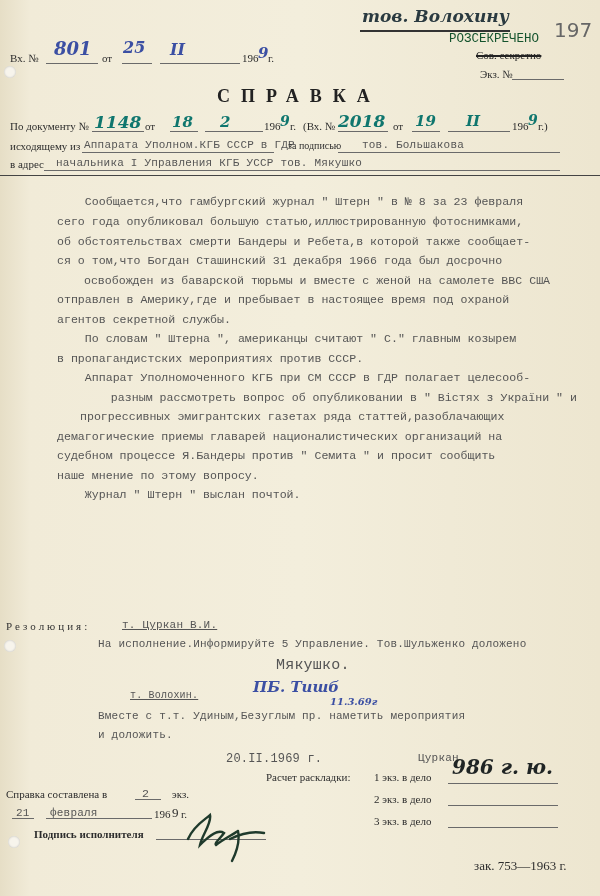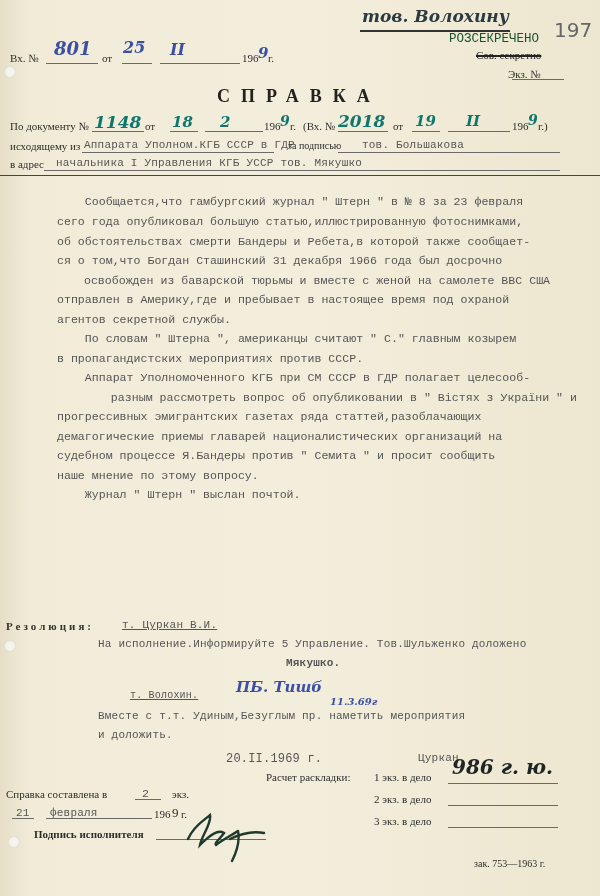--- a/index.html
+++ b/index.html
@@ -13,21 +13,21 @@
   .print { font-family:"Liberation Serif", serif; font-size:11px; color:#2d2d2d; }
   .type { font-family:"Liberation Mono", monospace; font-size:11.6px; color:#555; letter-spacing:0.2px; }
   .hand { font-family:"DejaVu Serif", serif; font-style:italic; font-weight:bold; color:#3b4fa3; }
   .hand-dark { font-family:"DejaVu Serif", serif; font-style:italic; font-weight:bold; color:#0f766e; }
   .line { position:absolute; border-bottom:1px solid #6a6a6a; height:0; }
   .hole { position:absolute; width:12px; height:12px; border-radius:50%; background:#f7f4ec; box-shadow:0 0 2px #bbb inset; }
   .title { font-family:"Liberation Serif", serif; font-weight:bold; font-size:18px; letter-spacing:11px; color:#222; }
   .stamp { font-family:Liberation Mono, monospace; font-size:12.5px; color:#14532d; }
   .strike { font-family:"Liberation Serif", serif; font-size:11px; color:#222; text-decoration:line-through; text-decoration-thickness:2px; }
   .para { position:absolute; left:57px; width:520px; font-family:"Liberation Mono", monospace; font-size:11.6px; color:#555; line-height:19.6px; white-space:pre; }
-  .spaced { letter-spacing:3px; font-weight:bold; font-family:"Liberation Serif", serif; font-size:11px; color:#333; }
+  .spaced { letter-spacing:3px; font-weight:normal; font-family:"Liberation Serif", serif; font-size:11px; color:#333; }
   .under { text-decoration:underline; }
   .bold { font-weight:bold; }
 </style>
 </head>
 <body>
 
 <div class="hole" style="left:4px;top:66px;"></div>
 <div class="hole" style="left:4px;top:640px;"></div>
 <div class="hole" style="left:8px;top:836px;"></div>
 
@@ -42,21 +42,21 @@
   <span class="abs hand" style="left:170px;top:40px;font-size:16px;">II</span>
   <span class="abs print" style="left:242px;top:52px;">196</span>
   <span class="abs hand" style="left:258px;top:44px;font-size:15px;">9</span>
   <span class="abs print" style="left:268px;top:52px;">г.</span>
 
   <span class="abs hand-dark" style="left:362px;top:6px;font-size:17px;color:#2a3a40;">тов. Волохину</span>
   <div class="line" style="left:360px;top:30px;width:150px;border-bottom:2px solid #333;"></div>
   <span class="abs" style="left:554px;top:18px;font-family:'DejaVu Sans',sans-serif;font-size:20px;color:#666;">197</span>
   <span class="abs stamp" style="left:449px;top:32px;">РОЗСЕКРЕЧЕНО</span>
   <span class="abs strike" style="left:476px;top:49px;">Сов. секретно</span>
-  <span class="abs print" style="left:480px;top:68px;margin-left:28px;">Экз. №</span>
+  <span class="abs print" style="left:480px;top:68px;">Экз. №</span>
   <div class="line" style="left:512px;top:79px;width:52px;"></div>
 </div>
 
 <div class="abs title" style="left:217px;top:86px;">СПРАВКА</div>
 
 <div>
   <span class="abs print" style="left:10px;top:120px;">По документу №</span>
   <div class="line" style="left:92px;top:131px;width:52px;"></div>
   <span class="abs hand-dark" style="left:94px;top:112px;font-size:17px;">1148</span>
   <span class="abs print" style="left:145px;top:120px;">от</span>
@@ -97,35 +97,35 @@
   <div class="para" style="top:212px;">сего года опубликовал большую статью,иллюстрированную фотоснимками,</div>
   <div class="para" style="top:232px;">об обстоятельствах смерти Бандеры и Ребета,в которой также сообщает-</div>
   <div class="para" style="top:251px;">ся о том,что Богдан Сташинский 31 декабря 1966 года был досрочно</div>
   <div class="para" style="top:271px;text-align:center;">освобожден из баварской тюрьмы и вместе с женой на самолете ВВС США</div>
   <div class="para" style="top:290px;">отправлен в Америку,где и пребывает в настоящее время под охраной</div>
   <div class="para" style="top:310px;">агентов секретной службы.</div>
   <div class="para" style="top:329px;">    По словам " Штерна ", американцы считают " С." главным козырем</div>
   <div class="para" style="top:349px;">в пропагандистских мероприятиях против СССР.</div>
   <div class="para" style="top:368px;">    Аппарат Уполномоченного КГБ при СМ СССР в ГДР полагает целесооб-</div>
   <div class="para" style="top:388px;text-align:right;">разным рассмотреть вопрос об опубликовании в " Вістях з України " и</div>
-  <div class="para" style="top:407px;">прогрессивных эмигрантских газетах ряда статтей,разоблачающих</div>
+  <div class="para" style="top:407px;margin-left:23px;">прогрессивных эмигрантских газетах ряда статтей,разоблачающих</div>
   <div class="para" style="top:427px;">демагогические приемы главарей националистических организаций на</div>
   <div class="para" style="top:446px;">судебном процессе Я.Бандеры против " Семита " и просит сообщить</div>
   <div class="para" style="top:466px;">наше мнение по этому вопросу.</div>
   <div class="para" style="top:485px;">    Журнал " Штерн " выслан почтой.</div>
 </div>
 
 <div>
   <span class="abs spaced" style="left:6px;top:620px;">Резолюция:</span>
   <span class="abs type under" style="left:122px;top:619px;font-size:11px;">т. Цуркан В.И.</span>
   <span class="abs type" style="left:98px;top:638px;font-size:11px;">На исполнение.Информируйте 5 Управление. Тов.Шульженко доложено</span>
-  <span class="abs type" style="left:286px;top:657px;font-size:11px;font-weight:bold;">Мякушко.</span>
+  <span class="abs type" style="left:276px;top:657px;font-size:15px;">Мякушко.</span>
 
   <span class="abs type under" style="left:130px;top:690px;font-size:10px;">т. Волохин.</span>
-  <span class="abs hand" style="left:236px;top:678px;font-size:15px;">ПБ. Тишб</span>
+  <span class="abs hand" style="left:253px;top:678px;font-size:15px;">ПБ. Тишб</span>
   <span class="abs hand" style="left:330px;top:696px;font-size:10px;">11.3.69г</span>
   <span class="abs type" style="left:98px;top:710px;font-size:11px;">Вместе с т.т. Удиным,Безуглым пр. наметить мероприятия</span>
   <span class="abs type" style="left:98px;top:729px;font-size:11px;">и доложить.</span>
 
   <span class="abs type" style="left:226px;top:752px;font-size:12px;">20.II.1969 г.</span>
   <span class="abs type" style="left:418px;top:752px;font-size:11px;">Цуркан</span>
 </div>
 
 <div>
   <span class="abs print" style="left:266px;top:771px;">Расчет раскладки:</span>
@@ -149,14 +149,14 @@
   <span class="abs print" style="left:154px;top:808px;">196</span>
   <span class="abs print" style="left:172px;top:805px;font-size:13px;">9</span>
   <span class="abs print" style="left:181px;top:808px;">г.</span>
 
   <span class="abs print bold" style="left:34px;top:828px;">Подпись исполнителя</span>
   <div class="line" style="left:156px;top:839px;width:110px;"></div>
   <svg class="abs" style="left:180px;top:805px;" width="90" height="60" viewBox="0 0 90 60">
     <path d="M8 34 C 14 20, 26 14, 30 10 C 32 18, 22 30, 20 40 C 30 30, 38 24, 44 28 C 40 34, 34 38, 36 40 C 44 34, 52 30, 58 26 M58 26 C 60 36, 56 48, 52 56 M50 34 C 62 28, 74 26, 84 28" fill="none" stroke="#1f3a2c" stroke-width="2.4" stroke-linecap="round"></path>
   </svg>
 
-  <span class="abs print" style="left:474px;top:858px;font-size:10px;">зак. 753—1963 г.</span>
+  <span class="abs print" style="left:474px;top:858px;font-size:13px;">зак. 753—1963 г.</span>
 </div>
 
 </body></html>

